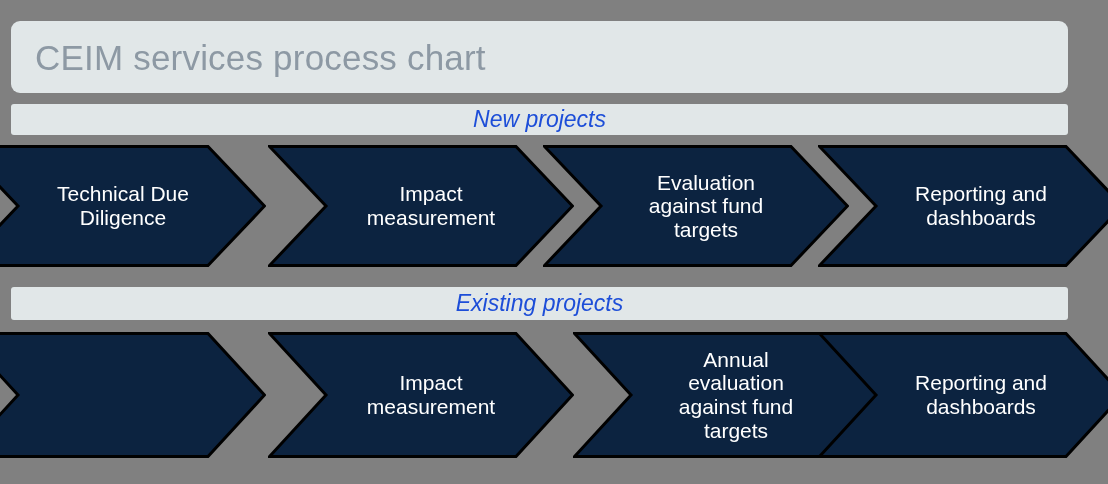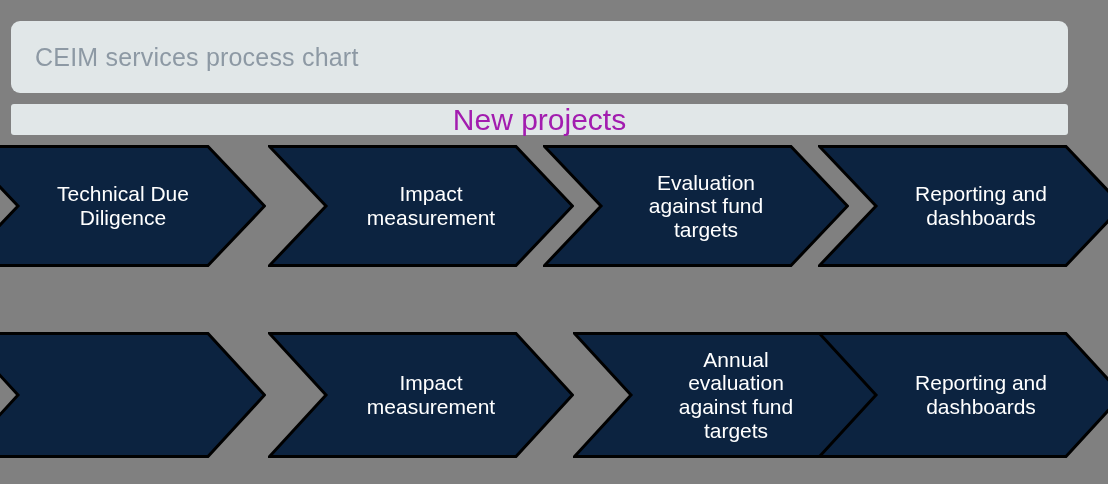--- a/index.html
+++ b/index.html
@@ -29,45 +29,46 @@
     width: 1057px;
     height: 72px;
     background: #E1E7E8;
     border-radius: 9px;
     display: flex;
     align-items: center;
     box-sizing: border-box;
     padding-left: 24px;
   }
   .title-text {
-    font-size: 25px;
+    font-size: 35px;
     color: #8D99A4;
     letter-spacing: 0.2px;
     white-space: nowrap;
     line-height: 1;
   }
 
   
   .band {
     position: absolute;
     left: 11px;
     width: 1057px;
     background: #E1E7E8;
     border-radius: 3px;
     display: flex;
     align-items: center;
     justify-content: center;
   }
   .band-new      { top: 104px; height: 31px; }
   .band-existing { top: 287px; height: 33px; }
   .band-text {
-    font-size: 30px;
-    color: #a21caf;
+    font-size: 23px;
+    color: #1d4ed8;
     white-space: nowrap;
     line-height: 1;
+    font-style: italic;
   }
 
   
   .chev-row {
     position: absolute;
     left: 0;
     width: 1108px;
   }
   .chev-row-1 { top: 145px; height: 122px; padding-left: 48px; }
   .chev-row-2 { top: 332px; height: 126px; }
@@ -145,20 +146,23 @@
     <div class="chev" style="left:818px; width:306px;">
       <svg viewBox="0 0 306 122" preserveAspectRatio="none">
         <polygon points="1.5,1.5 248,1.5 304.5,61 248,120.5 1.5,120.5 58,61" fill="#0C2340" stroke="#000000" stroke-width="3"></polygon>
       </svg>
       <div class="chev-label">Reporting and
 dashboards</div>
     </div>
 
   </div>
 
+  <div class="band band-existing">
+    <div class="band-text">Existing projects</div>
+  </div>
 
   <div class="chev-row chev-row-2">
 
     <div class="chev" style="left:-40px; width:306px;">
       <svg viewBox="0 0 306 126" preserveAspectRatio="none">
         <polygon points="1.5,1.5 248,1.5 304.5,63 248,124.5 1.5,124.5 58,63" fill="#0C2340" stroke="#000000" stroke-width="3"></polygon>
       </svg>
     </div>
 
     <div class="chev" style="left:268px; width:306px;">

